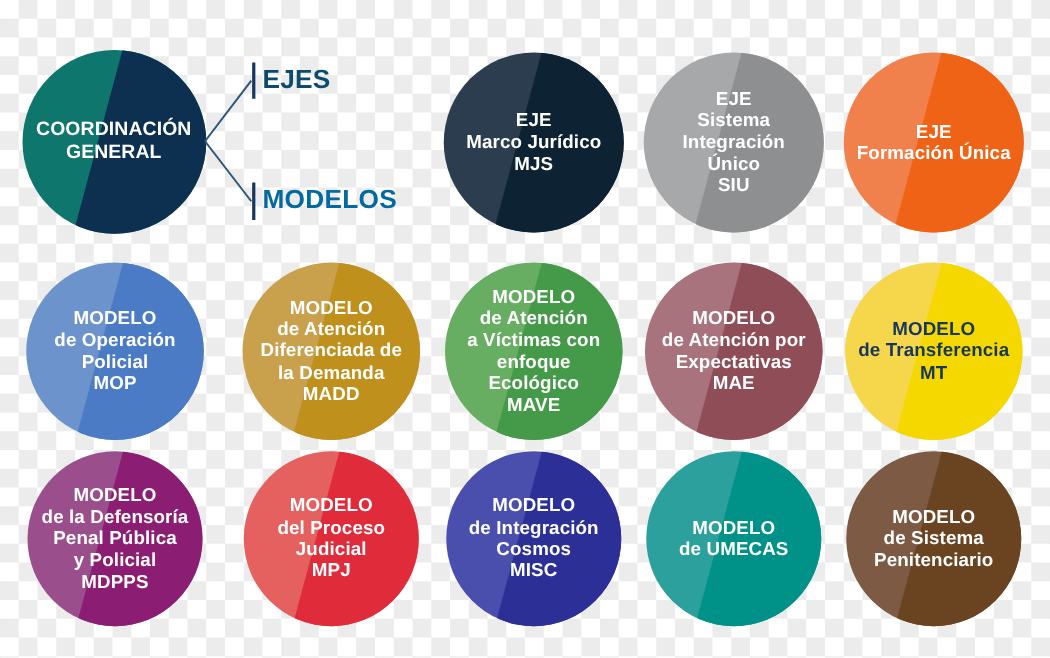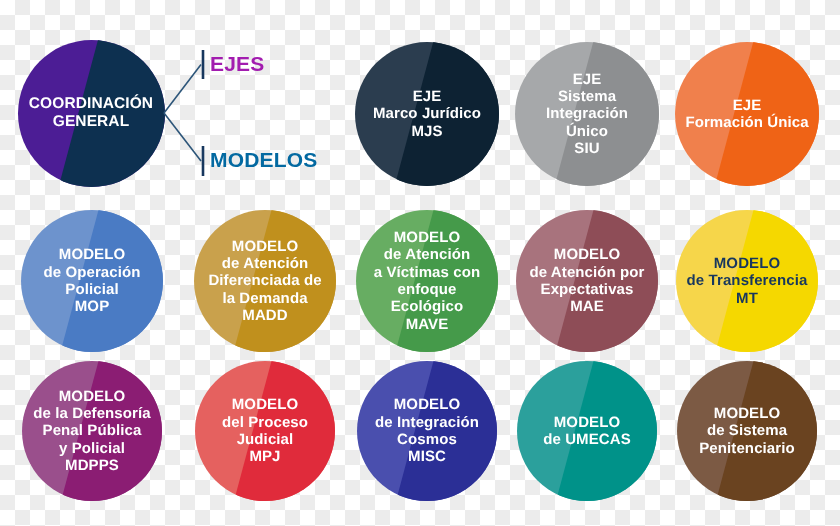--- a/index.html
+++ b/index.html
@@ -84,25 +84,25 @@
 
 <div id="canvas">
 
   <svg id="connector" viewBox="0 0 840 526" xmlns="http://www.w3.org/2000/svg">
       <line x1="164" y1="113" x2="201" y2="64.5" stroke="#2c5579" stroke-width="1.6"></line>
       <line x1="203" y1="50" x2="203" y2="79" stroke="#17375e" stroke-width="2.6"></line>
       <line x1="164" y1="113" x2="201" y2="161" stroke="#2c5579" stroke-width="1.6"></line>
       <line x1="203" y1="146" x2="203" y2="176" stroke="#17375e" stroke-width="2.6"></line>
     </svg>
 
-  <div class="branch-label" style="left: 210px; top: 52px; color: #a21caf;">EJES</div>
+  <div class="branch-label" style="left: 210px; top: 52px; color: #0c4a6e;">EJES</div>
   <div class="branch-label" style="left: 210px; top: 148px; color: #0369a1;">MODELOS</div>
 
   <div id="nodes">
-      <div class="node" style="left: 17.5px; top: 39.5px; width: 147px; height: 147px; background: #4c1d95;">
+      <div class="node" style="left: 17.5px; top: 39.5px; width: 147px; height: 147px; background: #0f766e;">
         <div class="half" style="background: rgb(13, 48, 80); left: 88.2px; transform: rotate(15deg);"></div>
         <div class="label" style="color: rgb(255, 255, 255); font-size: 15.5px;">
           <span class="ln">COORDINACIÓN</span>
           <span class="ln">GENERAL</span>
         </div>
       </div>
       <div class="node" style="left: 355px; top: 42px; width: 144px; height: 144px; background: rgb(43, 61, 79);">
         <div class="half" style="background: rgb(13, 34, 51); left: 86.4px; transform: rotate(15deg);"></div>
         <div class="label" style="color: rgb(255, 255, 255); font-size: 15px;">
           <span class="ln">EJE</span>

